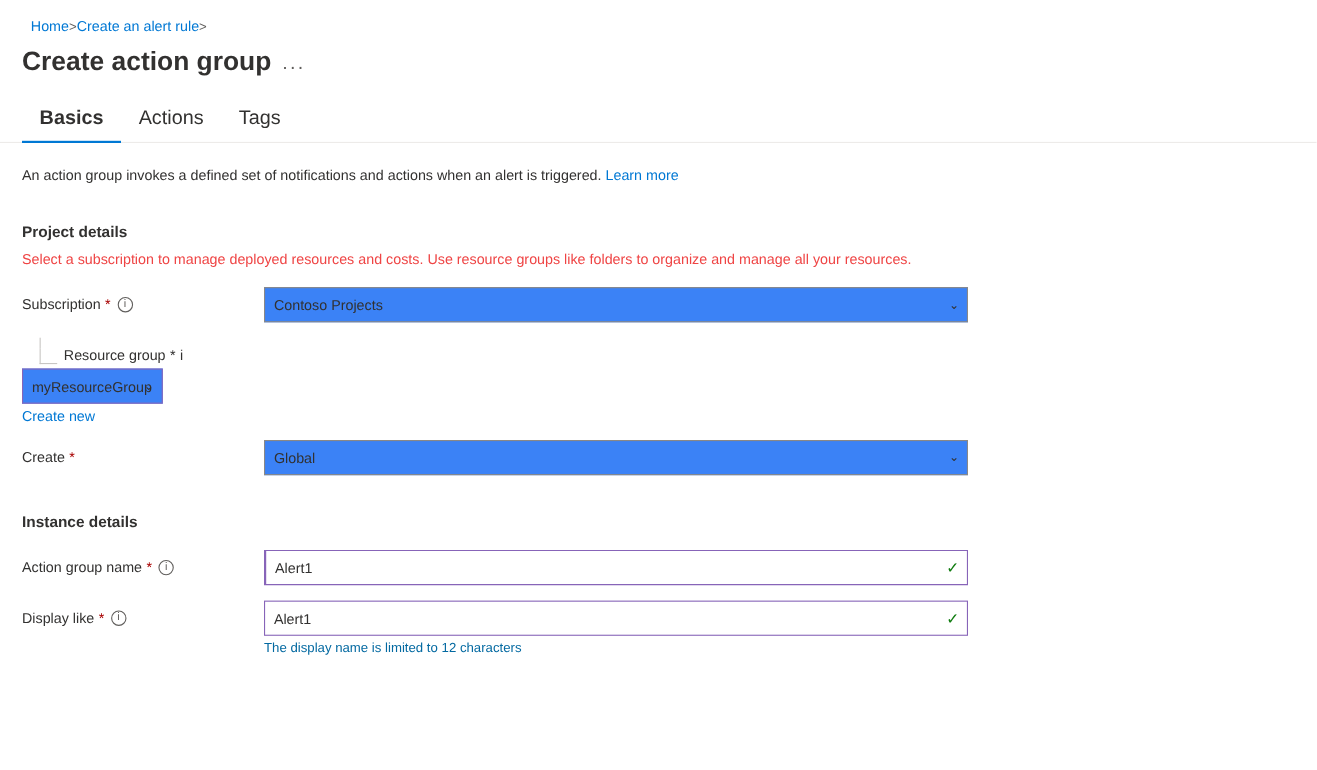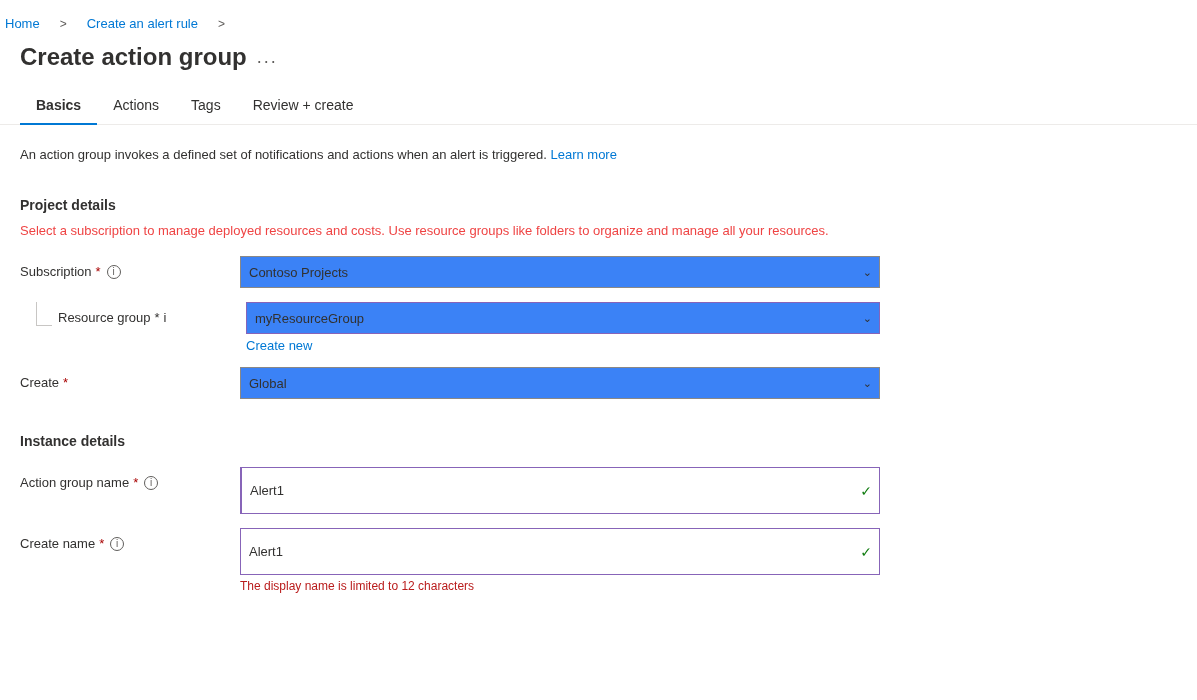--- a/index.html
+++ b/index.html
@@ -6,22 +6,22 @@
     body {
       font-family: 'Segoe UI', -apple-system, BlinkMacSystemFont, sans-serif;
       font-size: 13px;
       color: #323130;
       background: #ffffff;
       padding: 0;
     }
     .breadcrumb {
       display: flex;
       align-items: center;
-      gap: 20px;
-      padding: 16px 20px 8px 5px;
+      gap: 0;
+      padding: 16px 20px 8px 28px;
       font-size: 13px;
       text-align: right;
     }
     .breadcrumb a {
       color: #0078d4;
       text-decoration: none;
     }
     .breadcrumb-sep {
       color: #605e5c;
       font-size: 12px;
@@ -45,21 +45,21 @@
     }
     .tabs {
       display: flex;
       align-items: center;
       padding: 0 20px;
       border-bottom: 1px solid #edebe9;
       gap: 0;
     }
     .tab {
       padding: 10px 16px;
-      font-size: 14px;
+      font-size: 18px;
       color: #323130;
       cursor: pointer;
       border-bottom: 2px solid transparent;
       margin-bottom: -1px;
       white-space: nowrap;
     }
     .tab.active {
       color: #323130;
       border-bottom: 2px solid #0078d4;
       font-weight: 600;
@@ -170,21 +170,22 @@
       right: 8px;
       top: 50%;
       transform: translateY(-50%);
       color: #107c10;
       font-size: 14px;
     }
     .resource-group-row {
       display: flex;
       align-items: flex-start;
       margin-bottom: 14px;
-      gap: 26px;
+      gap: 4px;
+      flex-direction: column;
     }
     .resource-group-label-wrap {
       min-width: 200px;
       max-width: 220px;
       display: flex;
       flex-direction: column;
     }
     .resource-group-indent {
       display: flex;
       align-items: flex-start;
@@ -193,26 +194,26 @@
     .resource-label-text {
       padding-top: 8px;
       display: flex;
       align-items: center;
       gap: 4px;
       font-size: 13px;
       color: #323130;
     }
     .helper-text-blue {
       font-size: 12px;
-      color: #b91c1c;
+      color: #0369a1;
       margin-top: 4px;
     }
     input[type="text"].azure-input {
       width: 100%;
-      height: 47px;
+      height: 32px;
       border: 1px solid #8764b8;
       border-width: 1px;
       padding: 0 32px 0 8px;
       font-size: 13px;
       color: #323130;
       outline: none;
     }
   </style>
 </head>
 <body>
@@ -226,21 +227,20 @@
 
 <div class="page-header">
   <h1 class="page-title">Create action group</h1>
   <span class="page-menu">...</span>
 </div>
 
 <div class="tabs">
   <div class="tab active">Basics</div>
   <div class="tab">Actions</div>
   <div class="tab">Tags</div>
-  <div class="tab">Review + create</div>
 </div>
 
 <div class="content">
 
   <p class="info-text">
     <span>An action group invokes a defined set of notifications and actions when an alert is triggered.</span>
     <a href="#">Learn more</a>
   </p>
 
   <div>
@@ -321,21 +321,21 @@
       <div class="form-control-wrap">
         <div class="input-container">
           <input type="text" class="azure-input" value="Alert1" style="border-width: 1px 1px 1px 2px; border-style: solid; border-color: rgb(135, 100, 184); border-image: initial;">
           <span class="check-icon">✓</span>
         </div>
       </div>
     </div>
 
     <div class="form-row">
       <div class="form-label">
-        <span>Create name</span>
+        <span>Display like</span>
         <span class="required">*</span>
         <span class="info-icon">i</span>
       </div>
       <div class="form-control-wrap">
         <div class="input-container">
           <input type="text" class="azure-input" value="Alert1" style="border: 1px solid rgb(135, 100, 184);">
           <span class="check-icon">✓</span>
         </div>
         <div class="helper-text-blue">The display name is limited to 12 characters</div>
       </div>

